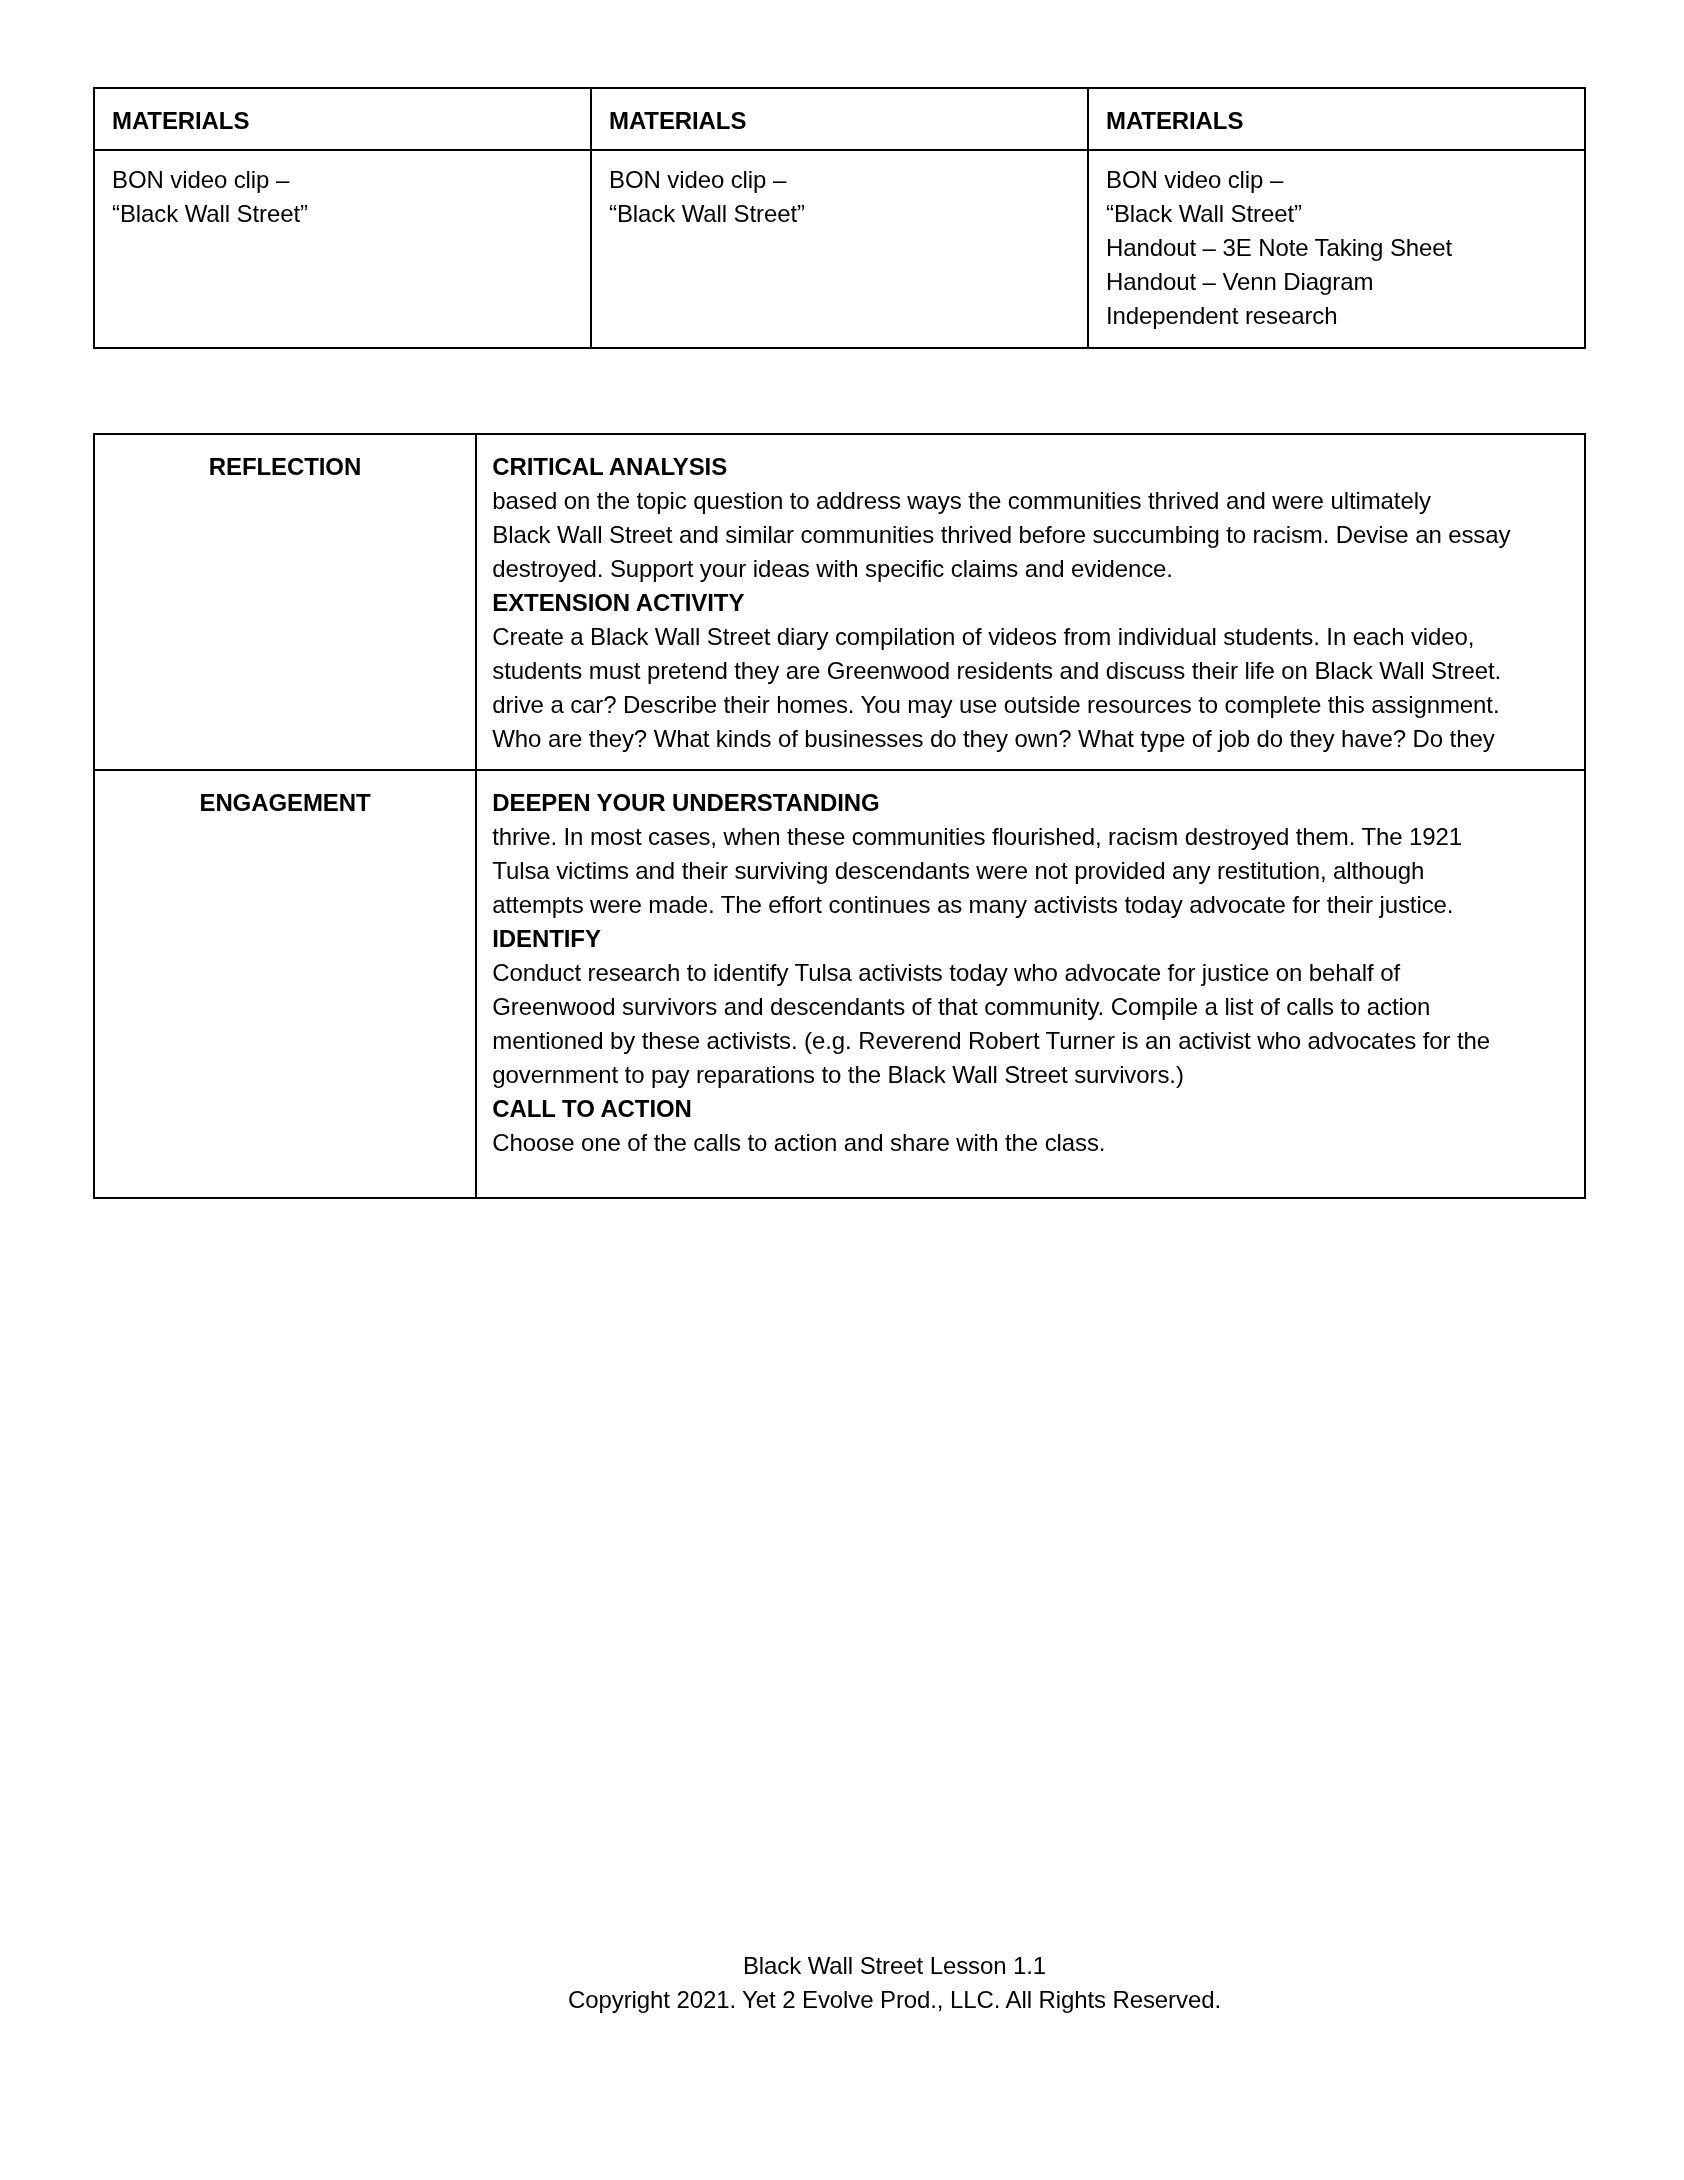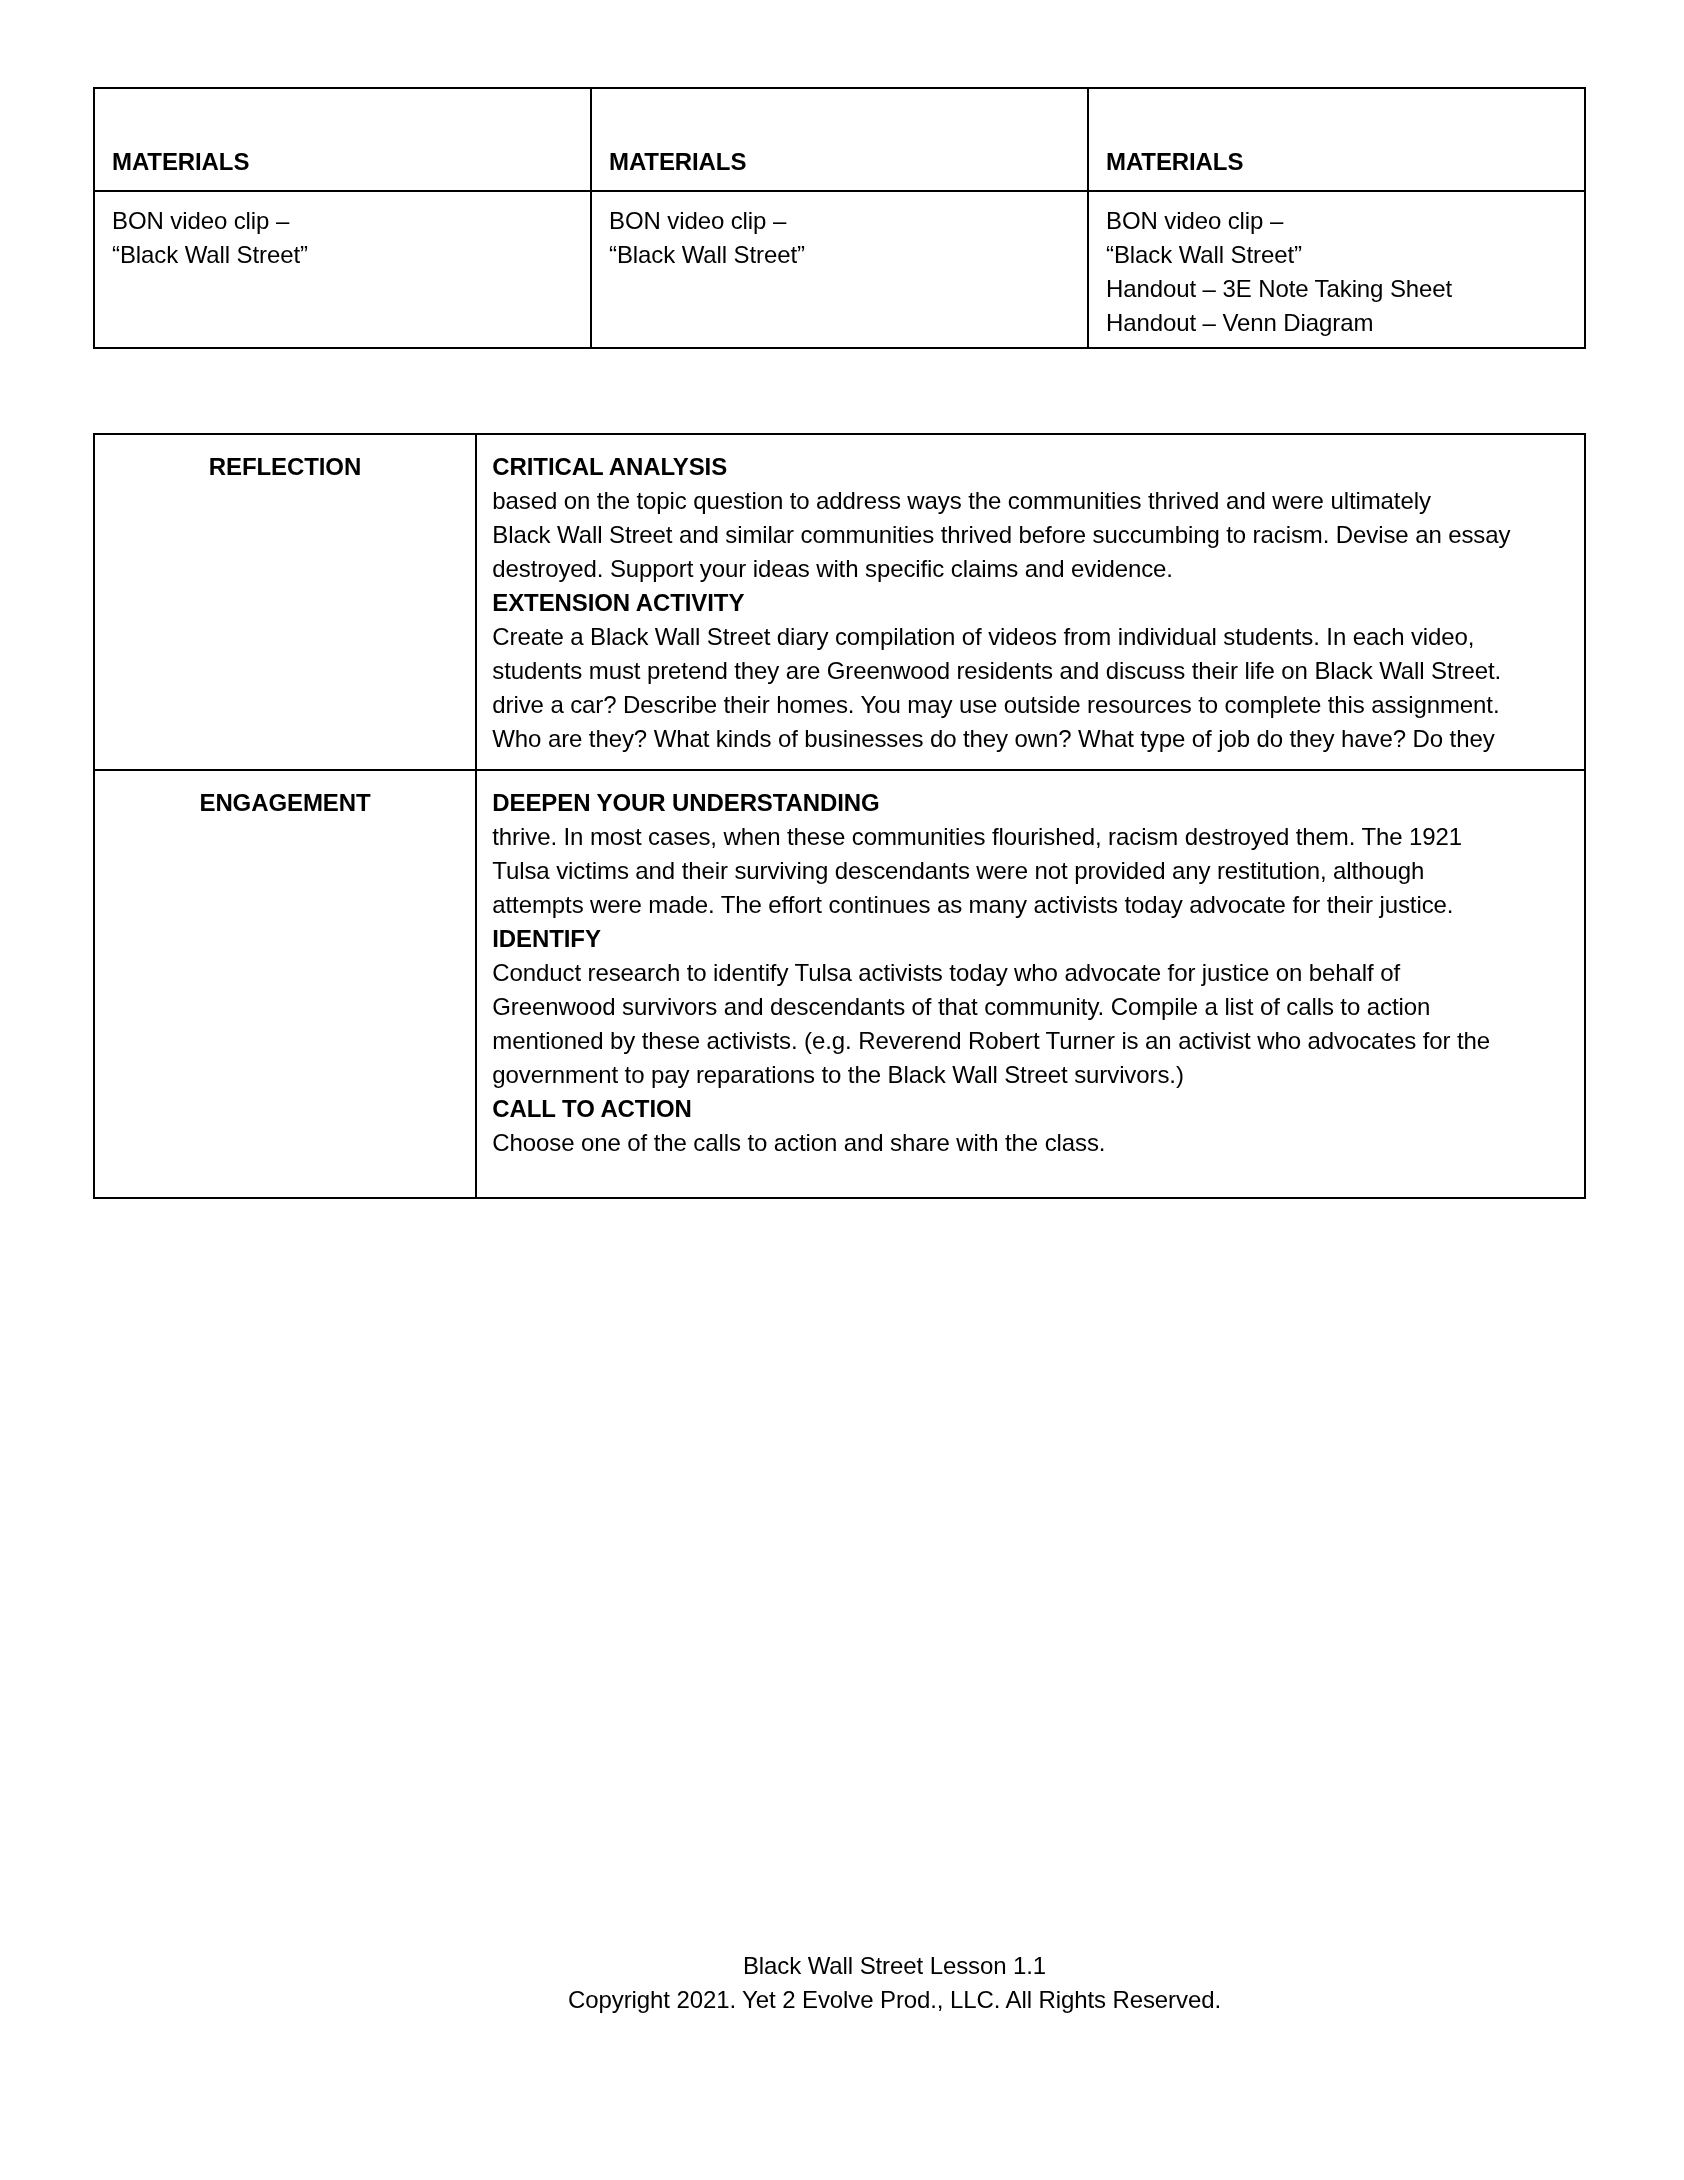--- a/index.html
+++ b/index.html
@@ -36,21 +36,20 @@
     overflow: hidden;
   }
   .m-col:first-child { border-left: none; }
   .m-header {
     height: 62px;
     box-sizing: border-box;
     border-bottom: 2.6px solid #000000;
     padding: 14.5px 17px 0 17px;
     line-height: 34px;
     font-weight: bold;
-    margin-top: 41px;
   }
   .m-body {
     flex: 1;
     padding: 12px 17px 0 17px;
     line-height: 34px;
     overflow: hidden;
   }
   .m-line { white-space: nowrap; }
   .italic { }
   

